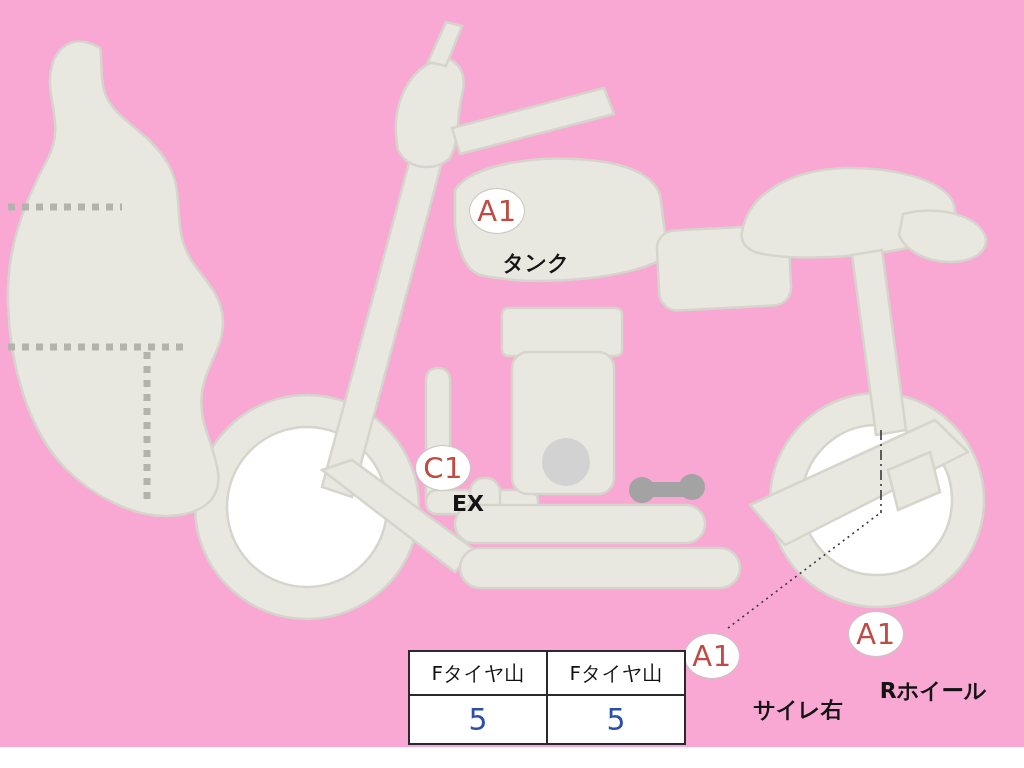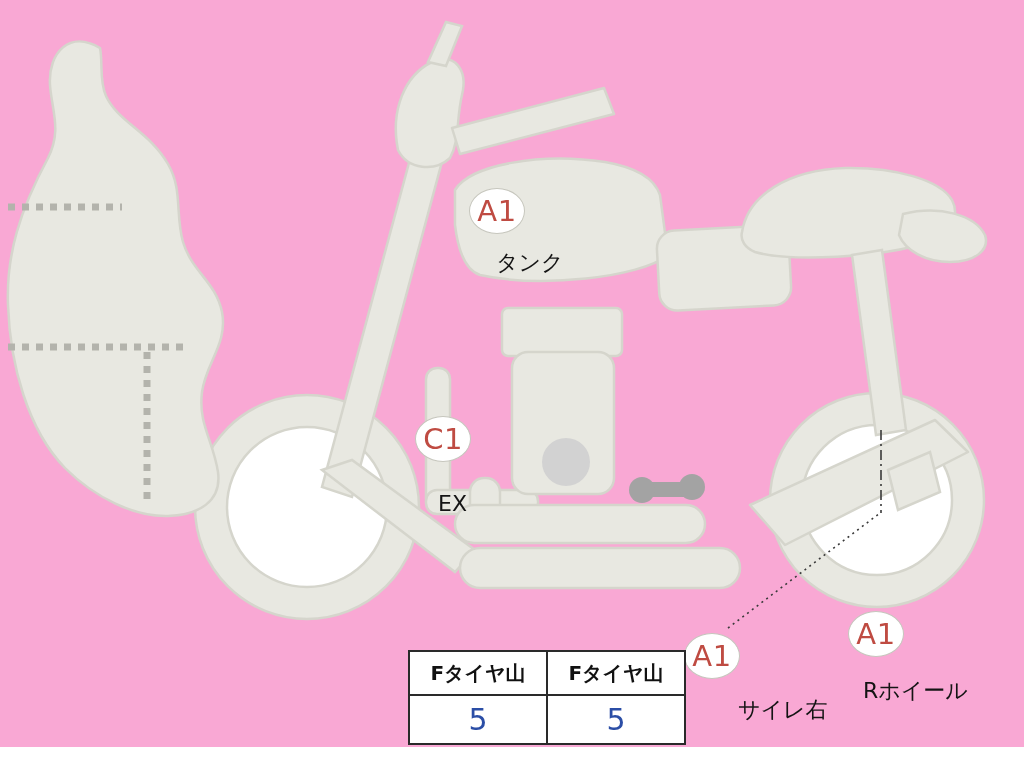--- a/index.html
+++ b/index.html
@@ -13,30 +13,30 @@
   }
   .stage svg{position:absolute;left:0;top:0;}
   .badge{
     position:absolute;width:56px;height:46px;box-sizing:border-box;
     border:1.8px solid #c6c6bd;border-radius:50%;background:#fff;
     color:var(--marker-color);font-size:29px;line-height:1;
     display:flex;align-items:center;justify-content:center;
     letter-spacing:0.5px;cursor:pointer;
   }
   .marker-label{
-    position:absolute;color:#141414;font-size:22px;font-weight:400;
-    text-align:left;white-space:nowrap;
+    position:absolute;color:#141414;font-size:22px;font-weight:700;
+    text-align:center;white-space:nowrap;
   }
   .tire-table{
     position:absolute;left:408px;top:650px;border-collapse:collapse;background:#fff;
   }
   .tire-table td{
     border:2px solid #2a2a2a;width:136px;text-align:center;padding:0;
   }
-  .tire-table .hdr{height:42px;font-size:20px;color:#111;font-weight:700;}
+  .tire-table .hdr{height:42px;font-size:20px;color:#111;font-weight:400;}
   .tire-table .val{height:47px;font-size:30px;color:var(--value-color);}
 </style>
 </head>
 <body>
 
 <div class="stage">
 
   <svg width="1024" height="768" viewBox="0 0 1024 768">
     <g fill="#e8e8e1" stroke="#d5d5cc" stroke-width="2.5">
 
@@ -132,21 +132,21 @@
       <g stroke="#3a3a3a" stroke-width="1.6" fill="none">
         <line x1="728" y1="628" x2="880" y2="513" stroke-dasharray="2 4"></line>
         <line x1="881" y1="430" x2="881" y2="513" stroke-dasharray="10 4 2 4"></line>
       </g>
     </g>
   </svg>
 
   <div class="badge" style="left:469px;top:188px">A1</div>
   <div class="marker-label" style="left:496px;top:248px;width:80px">タンク</div>
 
-  <div class="badge" style="left:415px;top:416px">C1</div>
+  <div class="badge" style="left:415px;top:445px">C1</div>
   <div class="marker-label" style="left:438px;top:491px;width:60px">EX</div>
 
   <div class="badge" style="left:684px;top:633px">A1</div>
   <div class="marker-label" style="left:738px;top:695px;width:120px">サイレ右</div>
 
   <div class="badge" style="left:848px;top:611px">A1</div>
   <div class="marker-label" style="left:863px;top:676px;width:140px">Rホイール</div>
 
   <table class="tire-table">
     <tbody>

